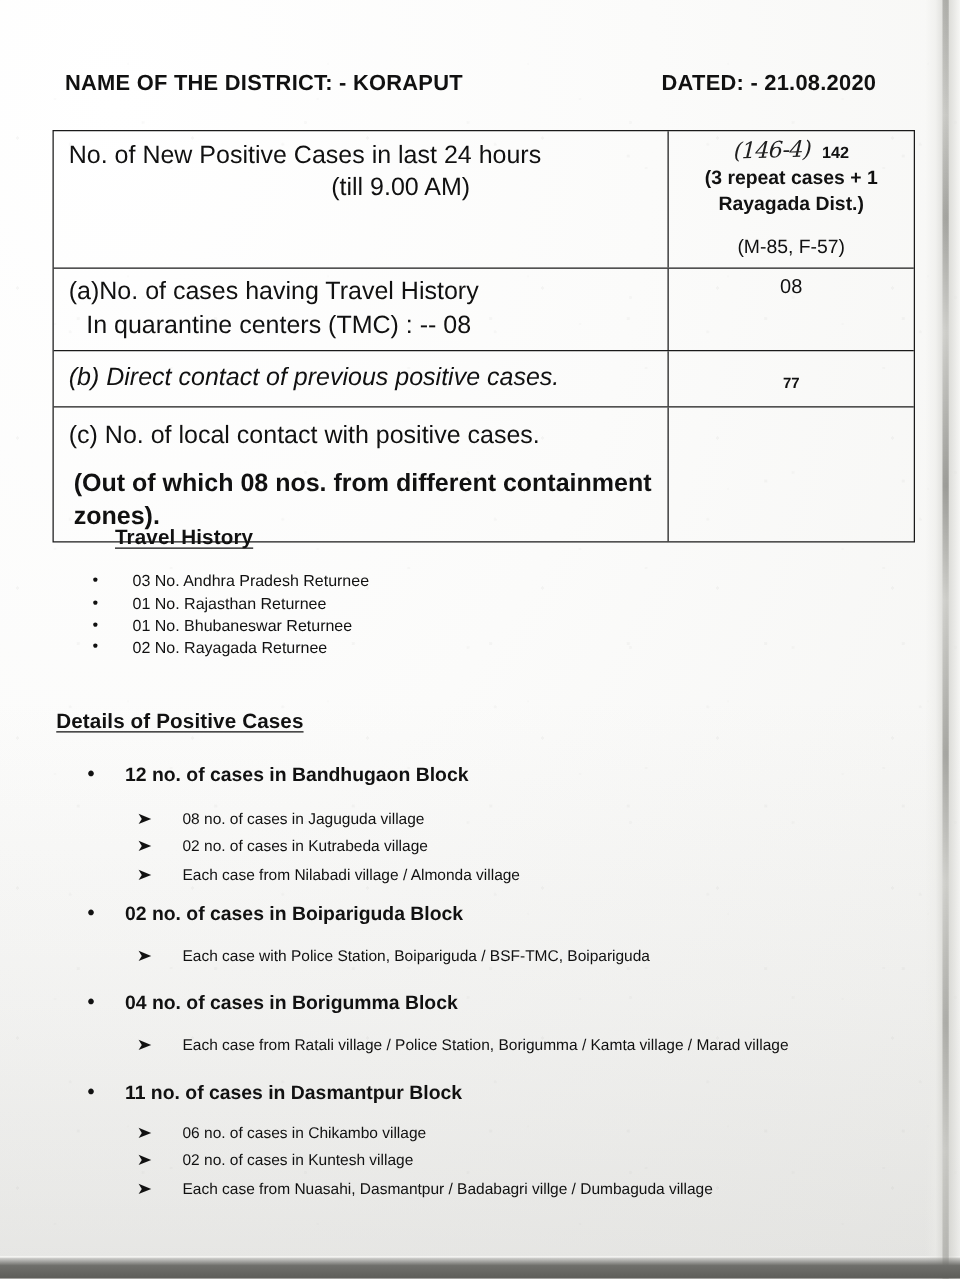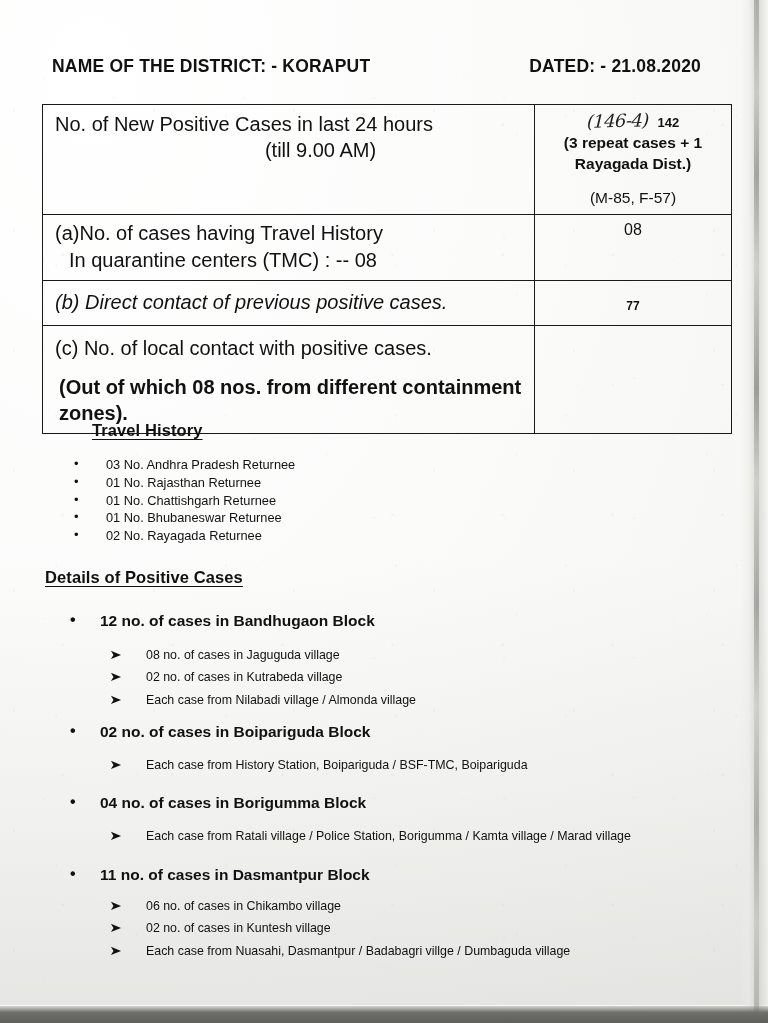--- a/index.html
+++ b/index.html
@@ -336,42 +336,41 @@
           </div>
         </div>
       </div>
 
     </div>
 
     <div class="sect-head" id="h-travel">Travel History</div>
     <ul id="travel-list">
       <li>03 No. Andhra Pradesh Returnee</li>
       <li>01 No. Rajasthan Returnee</li>
-      <li>01 No. Chattishgarh Returnee</li>
       <li>01 No. Bhubaneswar Returnee</li>
       <li>02 No. Rayagada Returnee</li>
     </ul>
 
     <div class="sect-head" id="h-details">Details of Positive Cases</div>
 
     <div id="blocks">
 
       <div class="block b1">
         <div class="block-title">12 no. of cases in Bandhugaon Block</div>
         <ul class="sublist">
           <li><span class="arrow">➤</span><span>08 no. of cases in Jaguguda village</span></li>
           <li><span class="arrow">➤</span><span>02 no. of cases in Kutrabeda village</span></li>
           <li><span class="arrow">➤</span><span>Each case from Nilabadi village / Almonda village</span></li>
         </ul>
       </div>
 
       <div class="block b2">
         <div class="block-title">02 no. of cases in Boipariguda Block</div>
         <ul class="sublist">
-          <li><span class="arrow">➤</span><span>Each case from History Station, Boipariguda / BSF-TMC, Boipariguda</span></li>
+          <li><span class="arrow">➤</span><span>Each case with Police Station, Boipariguda / BSF-TMC, Boipariguda</span></li>
         </ul>
       </div>
 
       <div class="block b3">
         <div class="block-title">04 no. of cases in Borigumma Block</div>
         <ul class="sublist">
           <li><span class="arrow">➤</span><span>Each case from Ratali village / Police Station, Borigumma / Kamta village / Marad village</span></li>
         </ul>
       </div>
 

